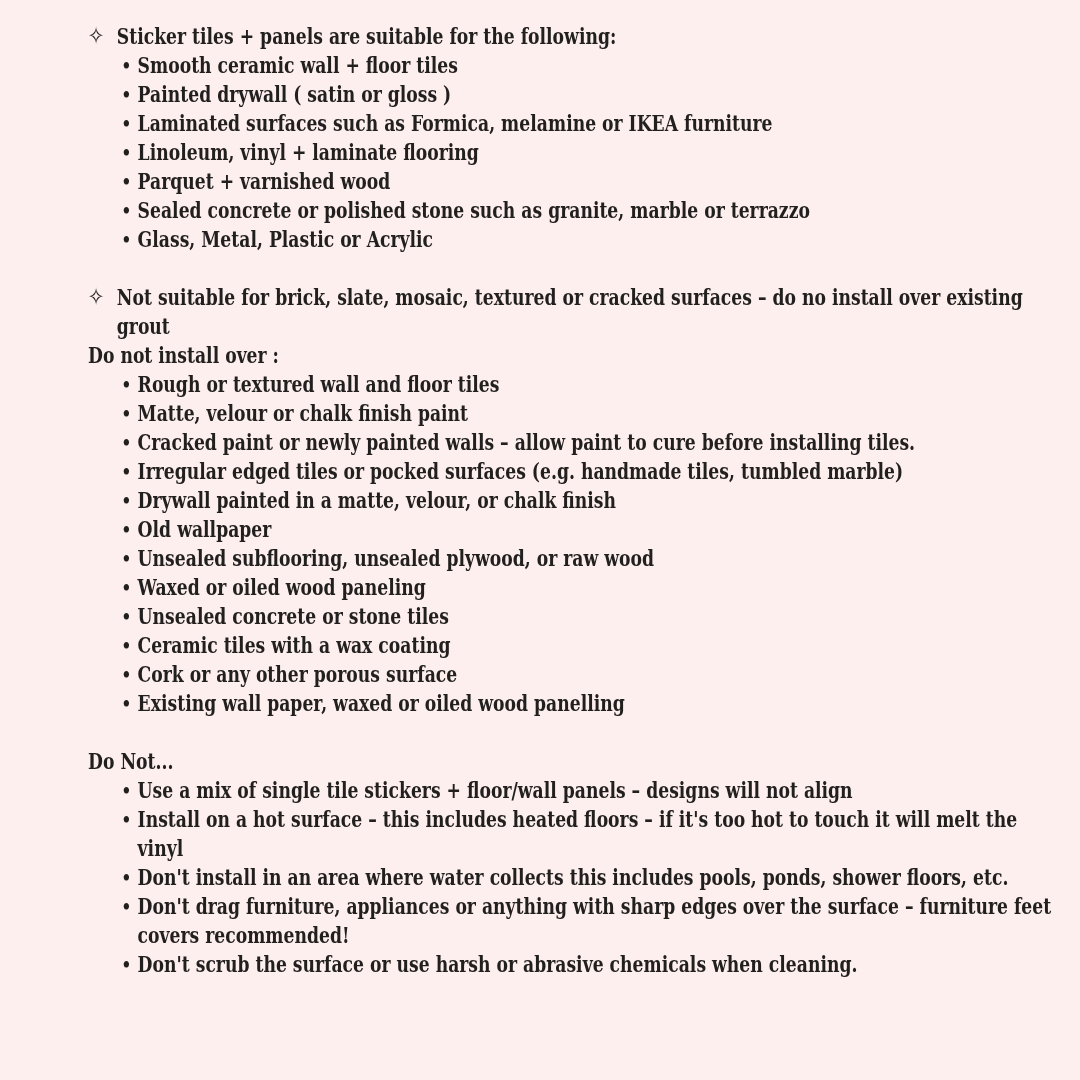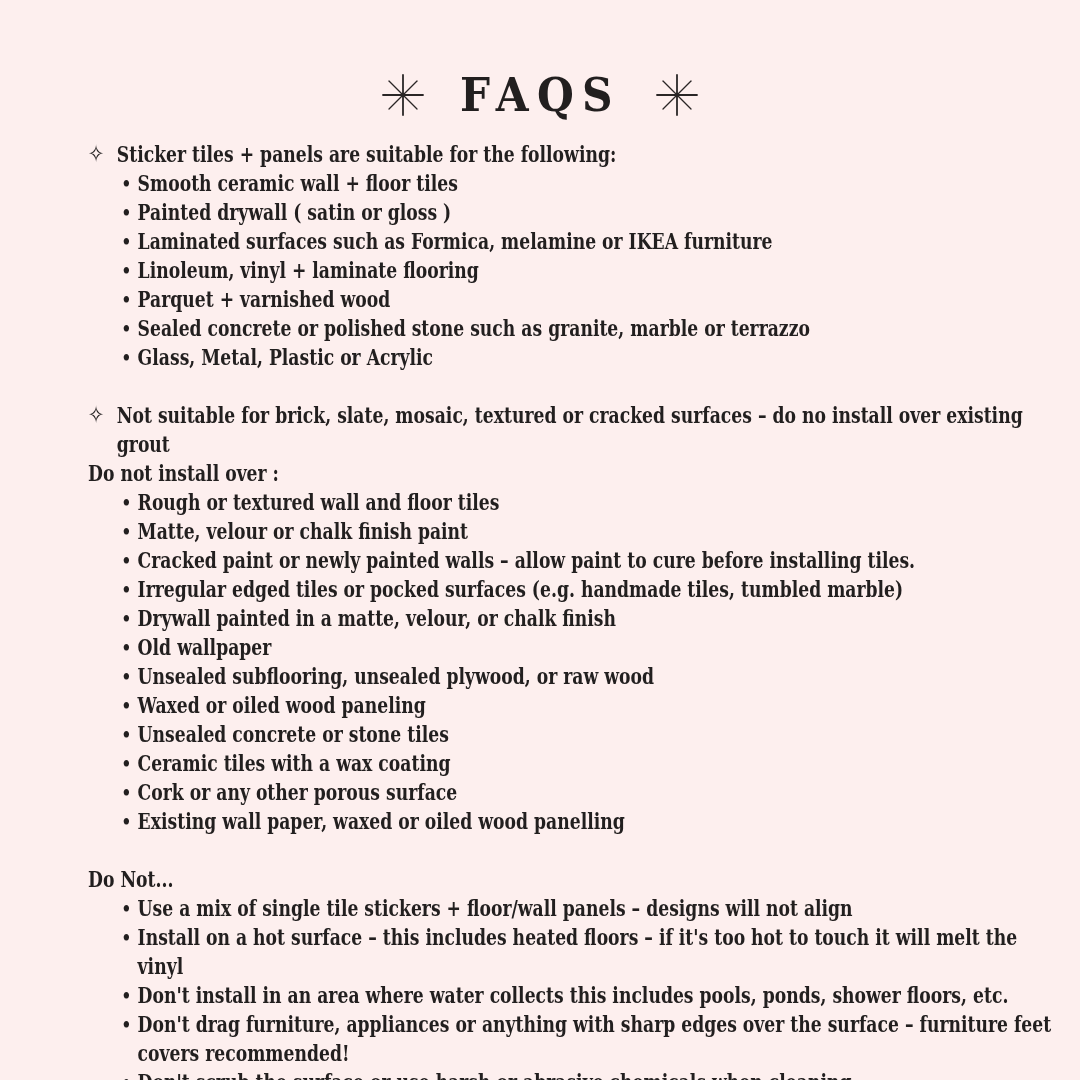--- a/index.html
+++ b/index.html
@@ -76,41 +76,20 @@
     width: 20px;
     font-size: 19px;
   }
   .li-text { flex: 1; }
 </style>
 </head>
 <body>
 
 <div class="card">
 
-  <div class="title-row">
-    <svg class="sparkle" viewBox="0 0 44 44">
-      <g stroke="#2a2626" stroke-linecap="round" fill="none">
-        <line x1="22" y1="2" x2="22" y2="42" stroke-width="1.8"></line>
-        <line x1="2" y1="22" x2="42" y2="22" stroke-width="1.8"></line>
-        <line x1="8" y1="8" x2="36" y2="36" stroke-width="1.3"></line>
-        <line x1="36" y1="8" x2="8" y2="36" stroke-width="1.3"></line>
-      </g>
-      <circle cx="22" cy="22" r="2.2" fill="#2a2626"></circle>
-    </svg>
-    <div class="title">FAQS</div>
-    <svg class="sparkle" viewBox="0 0 44 44">
-      <g stroke="#2a2626" stroke-linecap="round" fill="none">
-        <line x1="22" y1="2" x2="22" y2="42" stroke-width="1.8"></line>
-        <line x1="2" y1="22" x2="42" y2="22" stroke-width="1.8"></line>
-        <line x1="8" y1="8" x2="36" y2="36" stroke-width="1.3"></line>
-        <line x1="36" y1="8" x2="8" y2="36" stroke-width="1.3"></line>
-      </g>
-      <circle cx="22" cy="22" r="2.2" fill="#2a2626"></circle>
-    </svg>
-  </div>
 
   <div class="content">
       <div class="section">
         <div class="heading-row">
           <span class="marker">✧</span>
           <span class="heading">Sticker tiles + panels are suitable for the following:</span>
         </div>
         <ul class="bullets">
           <li>
             <span class="dot">•</span>

